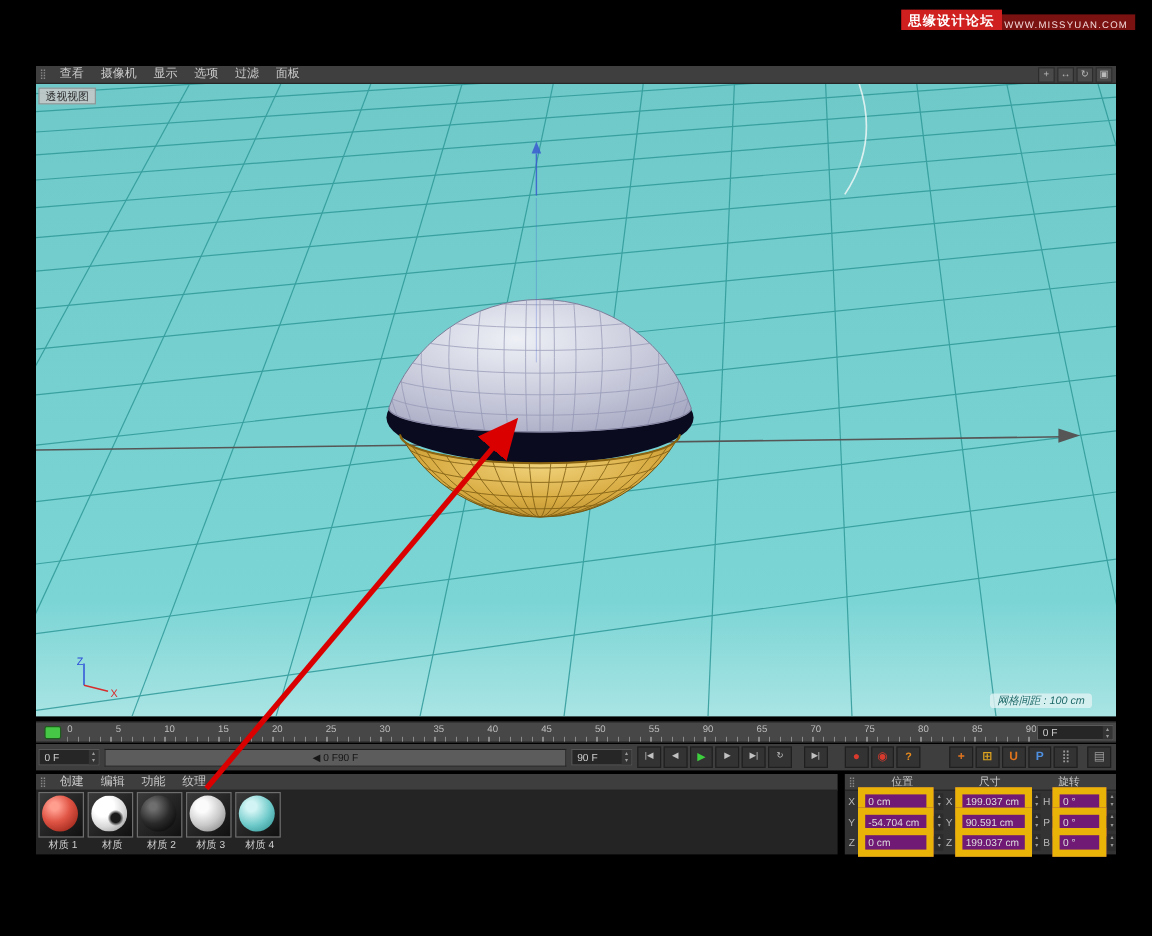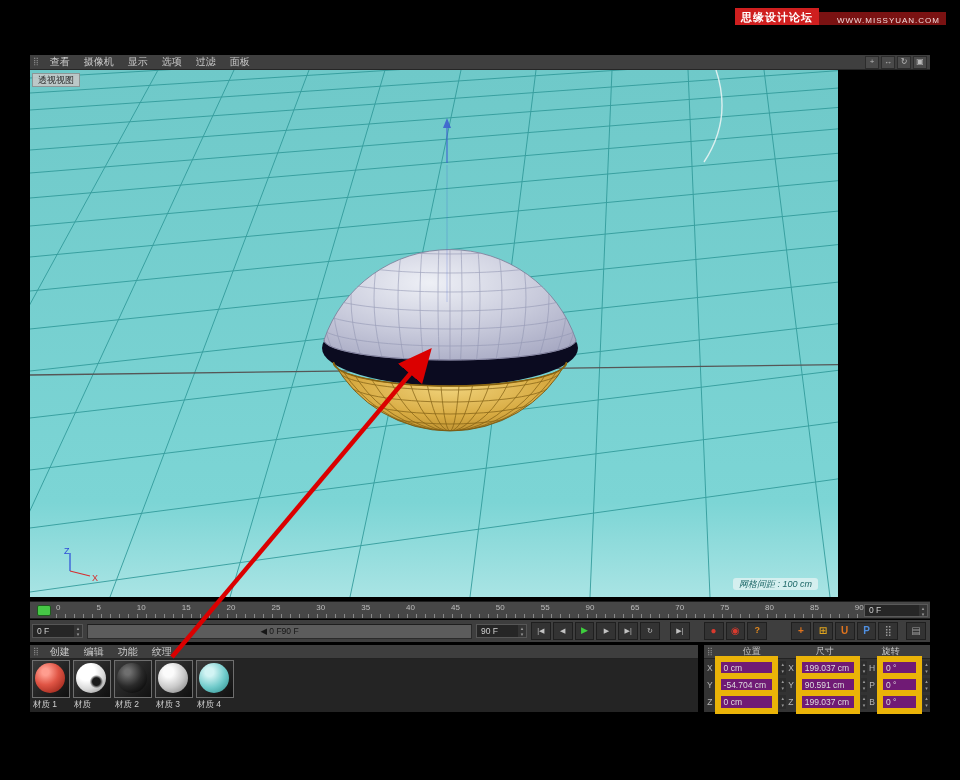--- a/index.html
+++ b/index.html
@@ -2,34 +2,34 @@
 <html><head>
 <meta charset="utf-8">
 <style>
   html,body{margin:0;padding:0;background:#000;}
   body{width:960px;height:780px;overflow:hidden;font-family:"Liberation Sans","DejaVu Sans",sans-serif;-webkit-font-smoothing:antialiased;}
   .screen{position:relative;width:960px;height:780px;background:#000;}
 
   
   .watermark{position:absolute;top:8px;right:14px;display:flex;align-items:flex-end;height:17px;z-index:60;}
   .wm-brand{background:#cf1f1f;color:#fff;font-size:11px;font-weight:bold;padding:2px 6px 0 6px;letter-spacing:1px;}
-  .wm-site{background:#7a1212;color:#f3dada;font-size:8px;padding:4px 6px 0 18px;letter-spacing:1px;}
+  .wm-site{background:#7a1212;color:#f3dada;font-size:8px;padding:4px 6px 0 2px;letter-spacing:1px;}
 
   
   .window{position:absolute;left:30px;top:55px;width:900px;height:658px;background:#000;}
 
   
   .vp-menubar{position:absolute;left:0;top:0;width:900px;height:14px;background:#3f3f3f;border-bottom:1px solid #262626;display:flex;align-items:center;}
   .dots{color:#8a8a8a;font-size:8px;padding:0 4px 0 3px;line-height:10px;}
   .menu-item{color:#c9c9c9;font-size:10px;padding:0 7px;line-height:14px;cursor:default;}
   .vp-icons{position:absolute;right:3px;top:1px;display:flex;gap:2px;}
   .vp-icon{width:12px;height:11px;background:#4a4a4a;border:1px solid #2c2c2c;color:#b9b9b9;font-size:8px;line-height:10px;text-align:center;}
 
   
-  .viewport{position:absolute;left:0;top:15px;width:808px;height:527px;background:linear-gradient(#6fc9c9,#7cd5d5 82%,#a9e4e4);overflow:hidden;}
+  .viewport{position:absolute;left:0;top:15px;width:900px;height:527px;background:linear-gradient(#6fc9c9,#7cd5d5 82%,#a9e4e4);overflow:hidden;}
   .view-label{position:absolute;left:2px;top:3px;background:rgba(196,200,200,0.9);color:#2b2b2b;font-size:9px;padding:0 5px;line-height:12px;border:1px solid rgba(90,100,100,0.5);}
   .grid-badge{position:absolute;right:20px;bottom:7px;background:rgba(225,243,243,0.8);color:#1e6868;font-size:9px;line-height:12px;padding:0 6px;border-radius:3px;font-style:italic;}
   .axis-gizmo{position:absolute;left:26px;bottom:14px;}
 
   
   .ruler{position:absolute;left:0;top:546px;width:900px;height:16px;background:#474747;border-top:1px solid #1d1d1d;border-bottom:1px solid #1d1d1d;}
   .playhead{position:absolute;left:7px;top:3px;width:12px;height:9px;background:#46c846;border:1px solid #1d5c1d;border-radius:2px;}
   .ticks{position:absolute;left:26px;right:66px;top:1px;display:flex;justify-content:space-between;}
   .tick-num{color:#bdbdbd;font-size:8px;line-height:10px;}
   .tickmarks{position:absolute;left:26px;right:66px;bottom:0;height:4px;background:repeating-linear-gradient(90deg,#8a8a8a 0 1px,transparent 1px 9px);}
@@ -47,21 +47,21 @@
   .rbtn.orange{color:#e58a1e;font-weight:bold;font-size:9px;}
   .toolbtn{width:19px;height:16px;background:#333;border:1px solid #1f1f1f;text-align:center;margin-right:2px;font-size:10px;line-height:15px;font-weight:bold;}
   .c-orange{color:#e0741e;}
   .c-yellow{color:#dfa41f;}
   .c-blue{color:#4f8fe0;}
   .c-gray{color:#9a9a9a;font-weight:normal;}
   .gap8{margin-left:8px;} .gap12{margin-left:12px;} .gap22{margin-left:22px;} .gap6{margin-left:6px;}
 
   
   .mat-header{position:absolute;left:0;top:590px;width:668px;height:13px;background:#3e3e3e;border-bottom:1px solid #222;display:flex;align-items:center;}
-  .mat-body{position:absolute;left:0;top:604px;width:668px;height:53px;background:#242424;display:flex;align-items:flex-start;padding:1px 0 0 2px;box-sizing:border-box;}
+  .mat-body{position:absolute;left:0;top:604px;width:668px;height:53px;background:#242424;display:flex;align-items:flex-start;padding:1px 0 0 2px;box-sizing:border-box;text-align:center;}
   .mat{width:40px;margin-right:1px;}
   .mat-thumb{width:36px;height:36px;background:linear-gradient(135deg,#3a3a3a,#101010);border:1px solid #6e6e6e;position:relative;}
   .mat-sphere{position:absolute;left:2px;top:2px;width:30px;height:30px;border-radius:50%;}
   .s-red{background:radial-gradient(circle at 35% 30%,#ff9d8f 0 12%,#e05545 45%,#8e1d12 95%);}
   .s-white{background:radial-gradient(circle at 68% 62%,#1b1b1b 0 14%,transparent 24%),radial-gradient(circle at 35% 30%,#ffffff 0 30%,#d8d8d8 60%,#8f8f8f 95%);}
   .s-black{background:radial-gradient(circle at 35% 30%,#6f6f6f 0 10%,#2a2a2a 50%,#000 95%);}
   .s-gray{background:radial-gradient(circle at 35% 30%,#fbfbfb 0 18%,#c9c9c9 55%,#7e7e7e 95%);}
   .s-cyan{background:radial-gradient(circle at 35% 30%,#d2f4f4 0 15%,#6fcaca 55%,#2e8f8f 95%);}
   .mat-label{color:#cfcfcf;font-size:8.5px;line-height:12px;padding-left:1px;}
 

